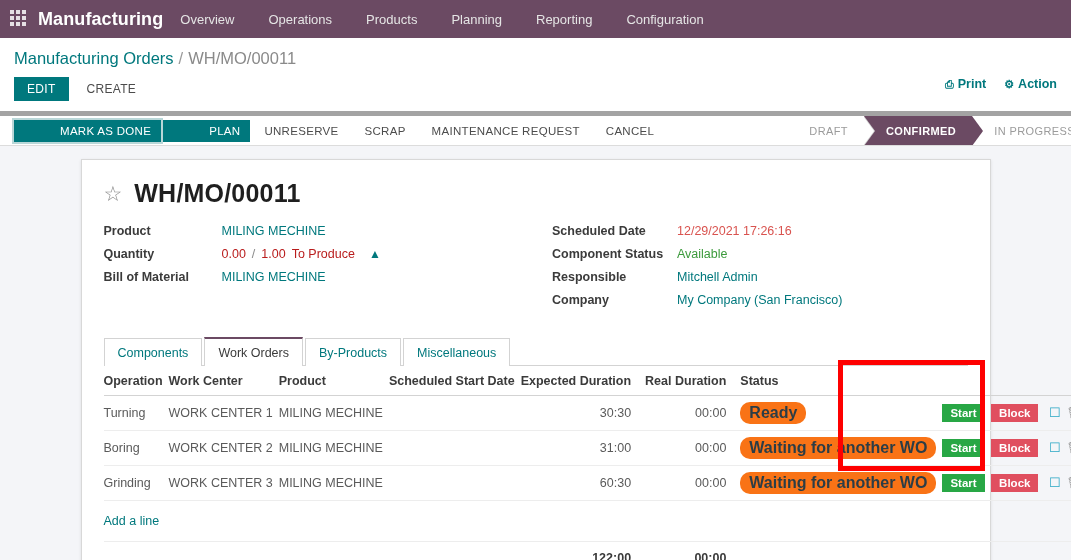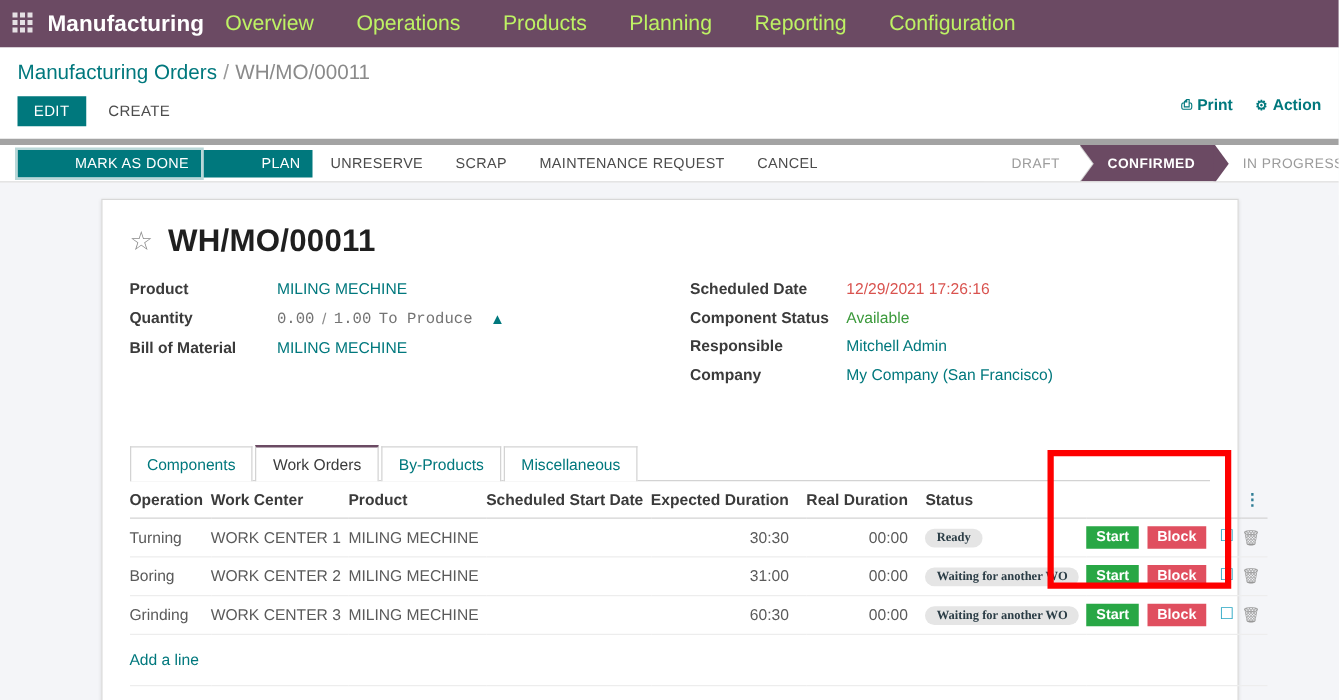--- a/index.html
+++ b/index.html
@@ -48,22 +48,22 @@
     font-weight: bold;
     letter-spacing: .1px;
     white-space: nowrap;
   }
   .nav-menu {
     display: flex;
     align-items: center;
     gap: 0px;
   }
   .nav-item {
-    color: #bef264;
-    font-size: 17px;
+    color: #e5e5e5;
+    font-size: 13px;
     padding: 10px 17px;
     white-space: nowrap;
     cursor: pointer;
   }
 
   
   .control-panel {
     background: #ffffff;
     border-bottom: 5px solid #a3a3a3;
     padding: 0;
@@ -276,21 +276,21 @@
     width: 118px;
     font-weight: bold;
     color: #3b3b3b;
     flex: none;
   }
   .fcol.right .flabel { width: 125px; }
   .fval { color: #00787d; }
   .fval.danger { color: #d9534f; }
   .fval.success { color: #3c9a3c; }
   .qty-line { display: flex; align-items: center; gap: 6px; color: #4c4c4c; }
-  .qty-num { color: #737373; font-family: Liberation Mono, monospace; }
+  .qty-num { color: #b91c1c; }
   .qty-sep { color: #8a8a8a; }
   .chart-ico {
     color: #00787d;
     font-size: 12px;
     margin-left: 8px;
     cursor: pointer;
   }
 
   
   .tabs {
@@ -310,21 +310,20 @@
     cursor: pointer;
     position: relative;
     top: 1px;
     white-space: nowrap;
   }
   .tab.active {
     color: #3b3b3b;
     font-weight: normal;
     border-top: 2px solid #6b4a63;
     background: #ffffff;
-    margin-top: 19px;
   }
 
   
   table.wo {
     width: 100%;
     border-collapse: collapse;
     font-size: 12.5px;
   }
   table.wo th {
     text-align: left;
@@ -338,28 +337,27 @@
   table.wo td {
     padding: 6px 6px 6px 0;
     border-bottom: 1px solid #ededed;
     color: #5a5a5a;
     white-space: nowrap;
   }
   .num { text-align: right; padding-right: 14px !important; }
   .th-num { text-align: right !important; padding-right: 14px !important; }
   .badge {
     display: inline-block;
-    background: #e5e5e5;
+    background: #f97316;
     color: #2b3d46;
     border-radius: 10px;
     padding: 2px 9px;
-    font-size: 10px;
-    font-weight: bold;
-    white-space: nowrap;
-    font-family: Liberation Serif, serif;
+    font-size: 16px;
+    font-weight: bold;
+    white-space: nowrap;
   }
   .cell-actions { white-space: nowrap; }
   .mini-btn {
     border: none;
     font-family: inherit;
     font-size: 11.5px;
     font-weight: bold;
     color: #ffffff;
     padding: 3px 8px;
     cursor: pointer;

